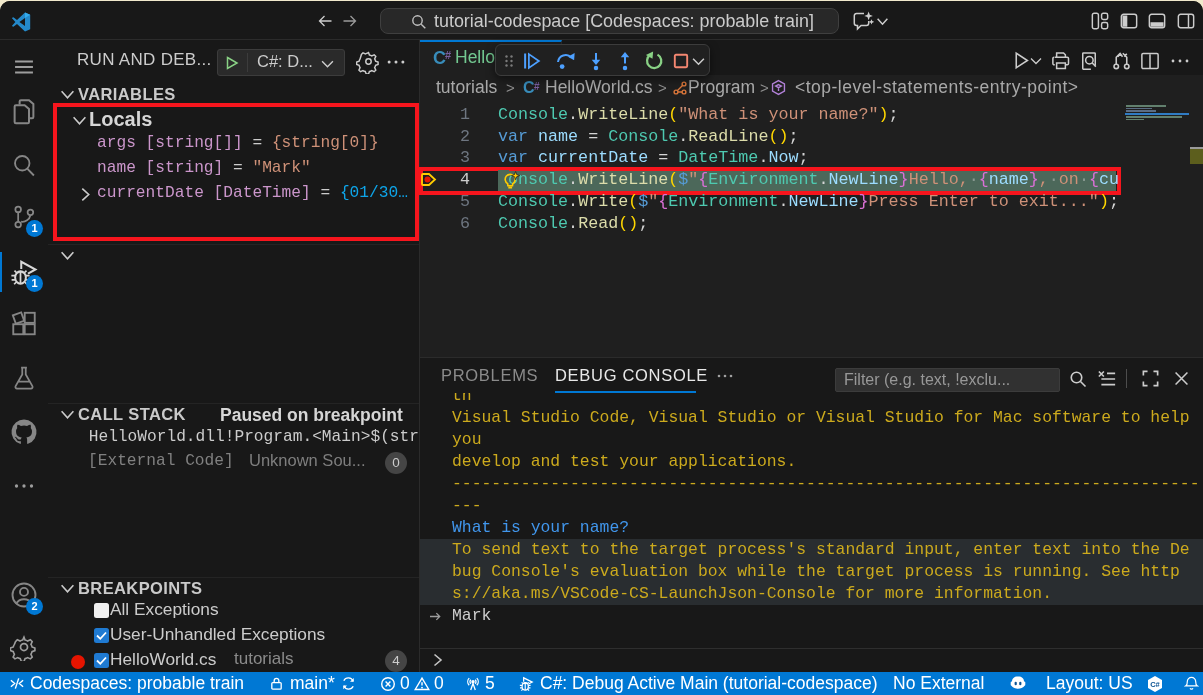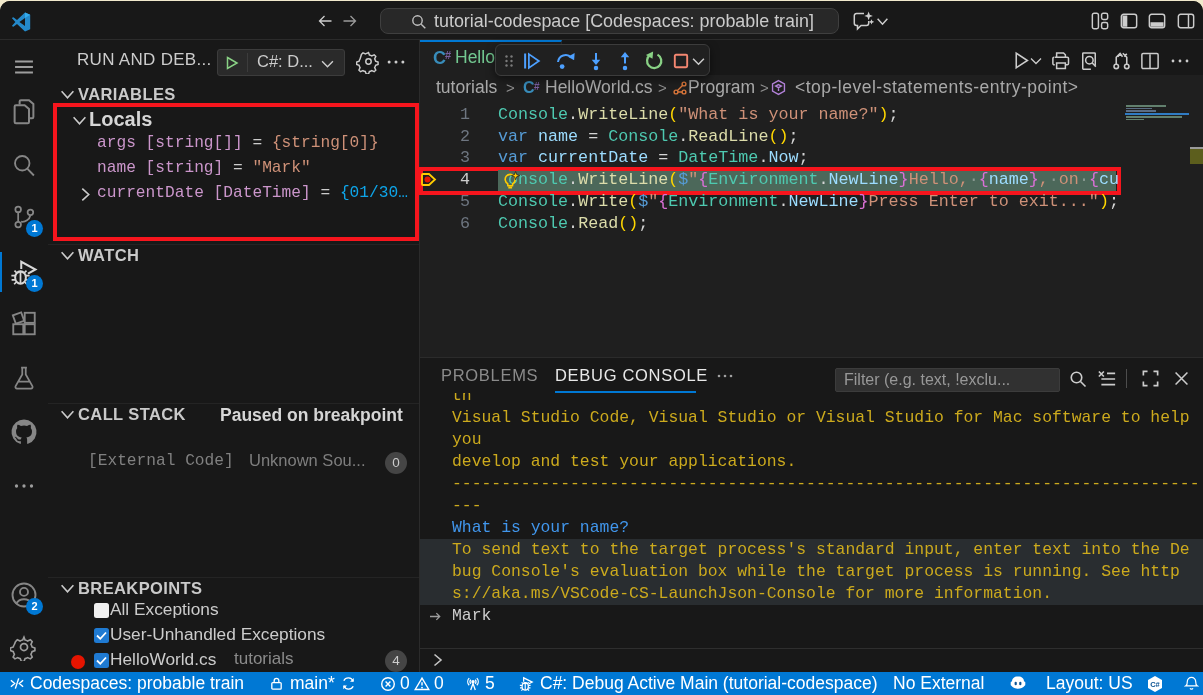--- a/index.html
+++ b/index.html
@@ -226,27 +226,27 @@
       </svg>
     <div class="abs mono" style="left:49px;top:144px;font-size:16.2px;white-space:pre"><span style="color:#cb96cb">currentDate [DateTime] </span><span style="color:#cccccc">= </span><span style="color:#0ea5e9">{01/30…</span></div>
 
     <div class="abs" style="left:0;top:204px;width:371px;height:1px;background:#242424"></div>
     <div class="abs" style="left:0;top:363px;width:371px;height:1px;background:#242424"></div>
     <div class="abs" style="left:0;top:537px;width:371px;height:1px;background:#242424"></div>
 
     <svg class="abs" style="left:12px;top:209px" width="15" height="13" viewBox="0 0 14 12">
         <path fill="none" stroke="#cccccc" stroke-width="1.5" d="M1.5 3 L7 9 L12.5 3"></path>
       </svg>
-    <div class="sechead" style="top:206px;">WATCH</div>
 
     <svg class="abs" style="left:12px;top:368px" width="15" height="13" viewBox="0 0 14 12">
         <path fill="none" stroke="#cccccc" stroke-width="1.5" d="M1.5 3 L7 9 L12.5 3"></path>
       </svg>
     <div class="sechead" style="top:365px;">CALL STACK</div>
     <div class="abs" style="left:172px;top:365px;font-weight:bold;font-size:17.5px;color:#d6d6d6">Paused on breakpoint</div>
+    <div class="abs mono" style="left:40px;top:388px;font-size:16.2px;color:#cccccc;white-space:pre;width:331px;overflow:hidden">HelloWorld.dll!Program.&lt;Main&gt;$(str</div>
     <div class="abs mono" style="left:40px;top:412px;font-size:16.2px;color:#808080;white-space:pre">[External Code]</div>
     <div class="abs" style="left:201px;top:411px;font-size:16.5px;color:#7e7e7e">Unknown Sou...</div>
     <div class="abs" style="left:337px;top:412px;width:22px;height:22px;border-radius:50%;background:#454545;color:#cccccc;font-size:13.5px;text-align:center;line-height:22px">0</div>
 
     <svg class="abs" style="left:12px;top:542px" width="15" height="13" viewBox="0 0 14 12">
         <path fill="none" stroke="#cccccc" stroke-width="1.5" d="M1.5 3 L7 9 L12.5 3"></path>
       </svg>
     <div class="sechead" style="top:539px;">BREAKPOINTS</div>
     <div class="abs" style="left:46px;top:563px;width:15px;height:15px;background:#f0f0f0;border-radius:2.5px"></div>
     <div class="abs" style="left:62px;top:559px;font-size:17.3px;color:#cccccc">All Exceptions</div>

